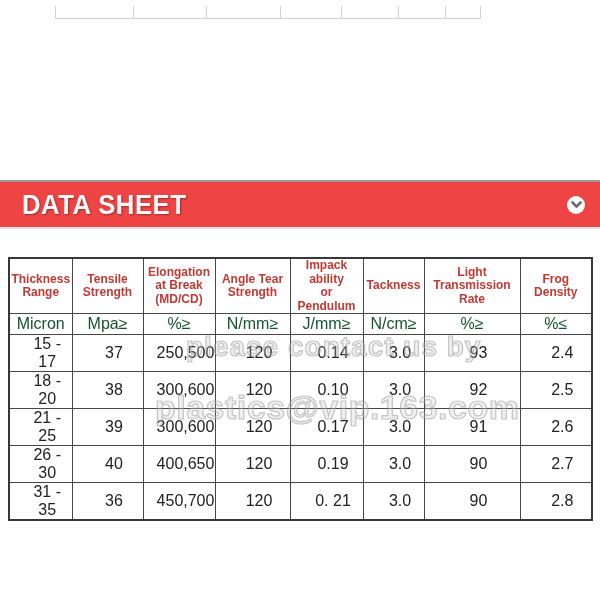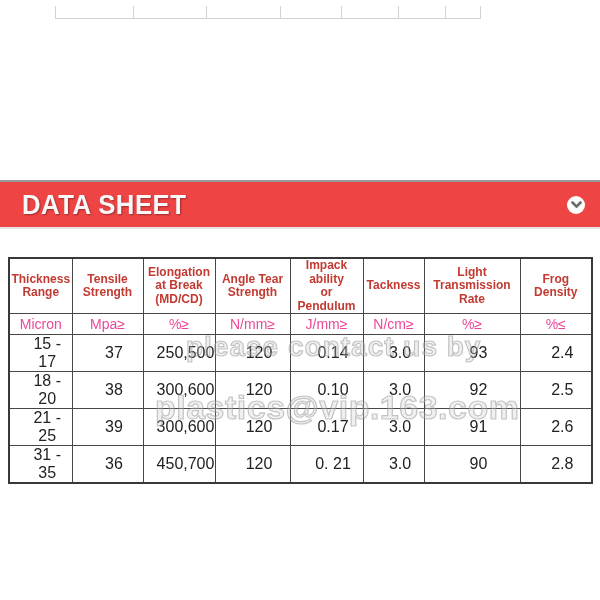--- a/index.html
+++ b/index.html
@@ -22,21 +22,21 @@
                 width:18px;height:18px;border-radius:50%;background:#ffffff;
                 display:flex;align-items:center;justify-content:center;cursor:pointer;}
 
   
   .spec-table{position:absolute;left:8px;top:257px;width:583px;border-collapse:collapse;
               table-layout:fixed;border:2px solid #383838;}
   .spec-table th,.spec-table td{border:1px solid #474747;padding:0;text-align:center;
               vertical-align:middle;overflow:hidden;}
   .spec-table .hdr-row th{height:44px;color:#c23a32;font-size:12px;font-weight:700;
               line-height:13.5px;white-space:pre-line;}
-  .spec-table .unit-row th{height:20px;color:#ec4899;font-size:14px;font-weight:400;}
+  .spec-table .unit-row th{height:20px;color:#14532d;font-size:16px;font-weight:400;}
   .spec-table tbody tr{height:19.5px;}
   .spec-table tbody td{color:#222222;font-size:16px;padding-left:13px;}
 
   .c1{width:63px}.c2{width:71px}.c3{width:72px}.c4{width:75px}
   .c5{width:73px}.c6{width:61px}.c7{width:96px}.c8{width:72px}
 
   
   .watermark{position:absolute;left:0;top:0;width:600px;height:600px;pointer-events:none;}
   .wm-line{position:absolute;font-weight:700;white-space:nowrap;
            color:rgba(205,205,205,0.30);
@@ -134,20 +134,30 @@
           <td>21 - 25</td>
           <td>39</td>
           <td>300,600</td>
           <td>120</td>
           <td>0.17</td>
           <td>3.0</td>
           <td>91</td>
           <td>2.6</td>
         </tr>
         <tr>
+          <td>26 - 30</td>
+          <td>40</td>
+          <td>400,650</td>
+          <td>120</td>
+          <td>0.19</td>
+          <td>3.0</td>
+          <td>90</td>
+          <td>2.7</td>
+        </tr>
+        <tr>
           <td>31 - 35</td>
           <td>36</td>
           <td>450,700</td>
           <td>120</td>
           <td>0. 21</td>
           <td>3.0</td>
           <td>90</td>
           <td>2.8</td>
         </tr>
       </tbody>

